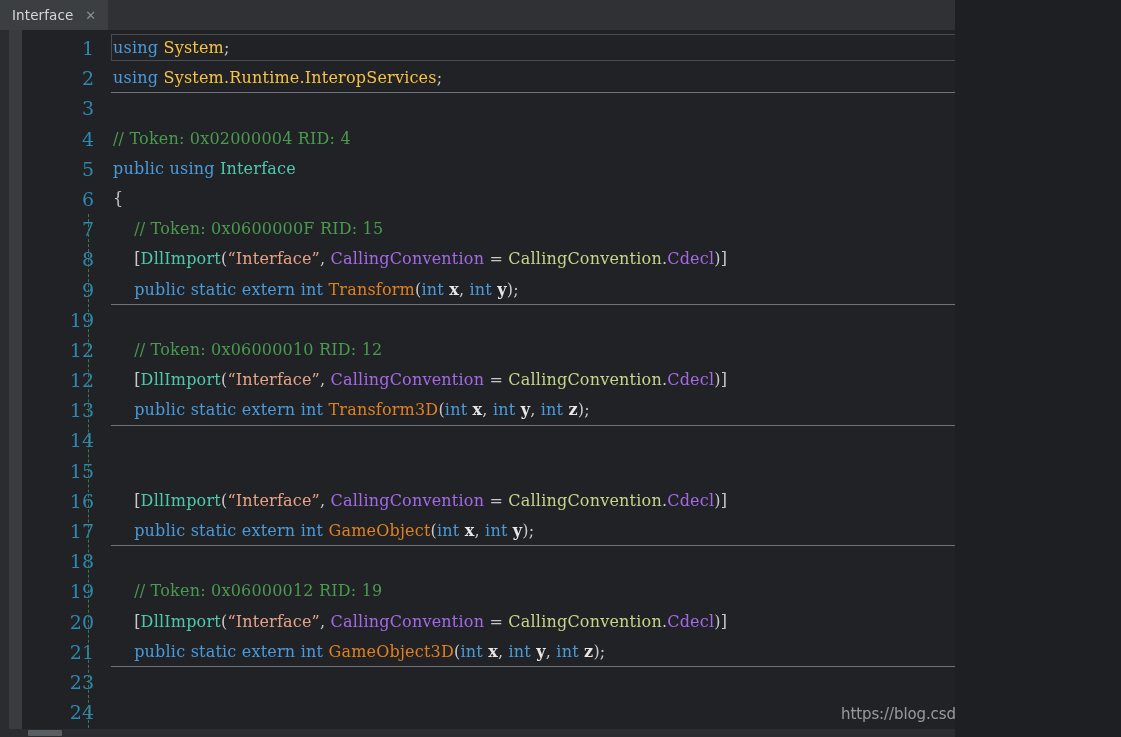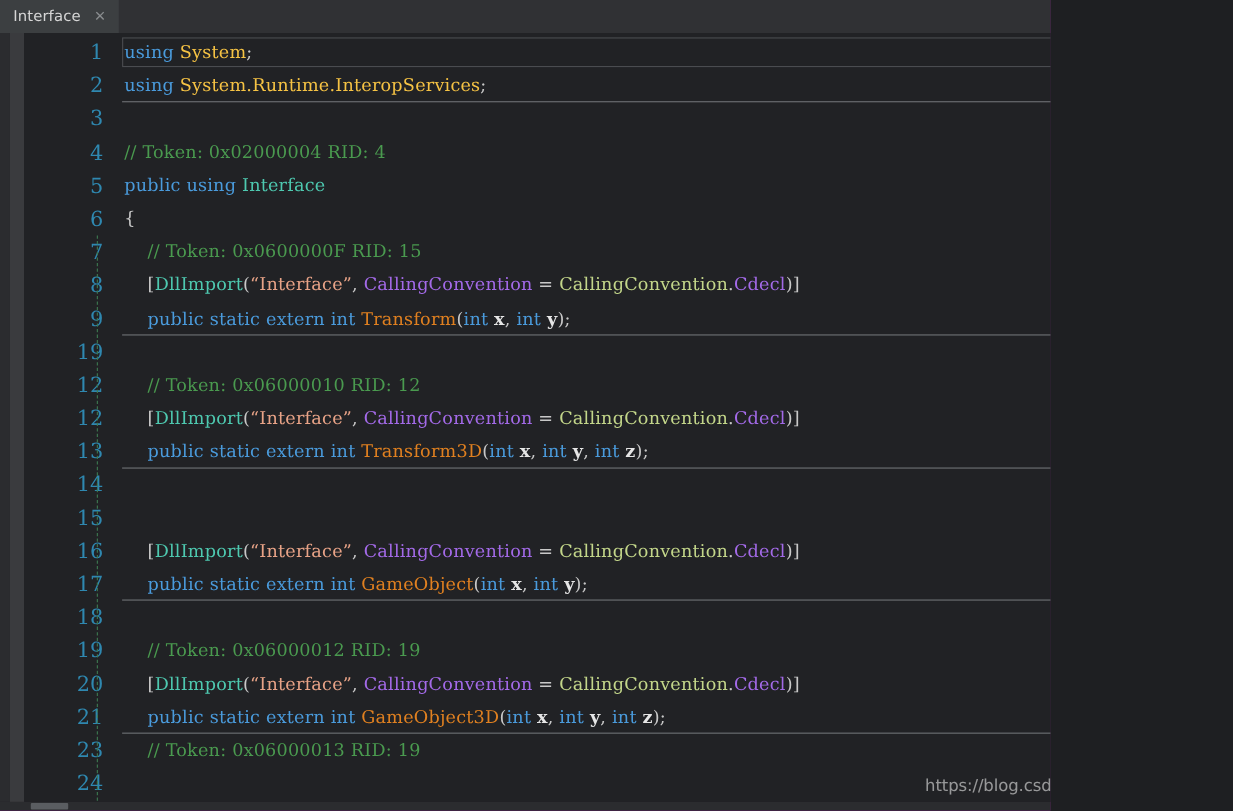--- a/index.html
+++ b/index.html
@@ -235,21 +235,21 @@
           <div class="row"><div class="lineno">12</div><div class="code"><span class="t-punct">    </span><span class="t-punct">[</span><span class="t-type">DllImport</span><span class="t-punct">(</span><span class="t-str">“Interface”</span><span class="t-punct">, </span><span class="t-attr">CallingConvention</span><span class="t-punct"> = </span><span class="t-enum">CallingConvention</span><span class="t-punct">.</span><span class="t-attr">Cdecl</span><span class="t-punct">)]</span></div></div>
           <div class="row"><div class="lineno">13</div><div class="code"><span class="t-punct">    </span><span class="t-kw">public</span><span class="t-punct"> </span><span class="t-kw">static</span><span class="t-punct"> </span><span class="t-kw">extern</span><span class="t-punct"> </span><span class="t-kw">int</span><span class="t-punct"> </span><span class="t-method">Transform3D</span><span class="t-punct">(</span><span class="t-kw">int</span><span class="t-punct"> </span><span class="t-param">x</span><span class="t-punct">, </span><span class="t-kw">int</span><span class="t-punct"> </span><span class="t-param">y</span><span class="t-punct">, </span><span class="t-kw">int</span><span class="t-punct"> </span><span class="t-param">z</span><span class="t-punct">);</span></div></div>
           <div class="row"><div class="lineno">14</div><div class="code"></div></div>
           <div class="row"><div class="lineno">15</div></div>
           <div class="row"><div class="lineno">16</div><div class="code"><span class="t-punct">    </span><span class="t-punct">[</span><span class="t-type">DllImport</span><span class="t-punct">(</span><span class="t-str">“Interface”</span><span class="t-punct">, </span><span class="t-attr">CallingConvention</span><span class="t-punct"> = </span><span class="t-enum">CallingConvention</span><span class="t-punct">.</span><span class="t-attr">Cdecl</span><span class="t-punct">)]</span></div></div>
           <div class="row"><div class="lineno">17</div><div class="code"><span class="t-punct">    </span><span class="t-kw">public</span><span class="t-punct"> </span><span class="t-kw">static</span><span class="t-punct"> </span><span class="t-kw">extern</span><span class="t-punct"> </span><span class="t-kw">int</span><span class="t-punct"> </span><span class="t-method">GameObject</span><span class="t-punct">(</span><span class="t-kw">int</span><span class="t-punct"> </span><span class="t-param">x</span><span class="t-punct">, </span><span class="t-kw">int</span><span class="t-punct"> </span><span class="t-param">y</span><span class="t-punct">);</span></div></div>
           <div class="row"><div class="lineno">18</div><div class="code"></div></div>
           <div class="row"><div class="lineno">19</div><div class="code"><span class="t-punct">    </span><span class="t-cmt">// Token: 0x06000012 RID: 19</span></div></div>
           <div class="row"><div class="lineno">20</div><div class="code"><span class="t-punct">    </span><span class="t-punct">[</span><span class="t-type">DllImport</span><span class="t-punct">(</span><span class="t-str">“Interface”</span><span class="t-punct">, </span><span class="t-attr">CallingConvention</span><span class="t-punct"> = </span><span class="t-enum">CallingConvention</span><span class="t-punct">.</span><span class="t-attr">Cdecl</span><span class="t-punct">)]</span></div></div>
           <div class="row"><div class="lineno">21</div><div class="code"><span class="t-punct">    </span><span class="t-kw">public</span><span class="t-punct"> </span><span class="t-kw">static</span><span class="t-punct"> </span><span class="t-kw">extern</span><span class="t-punct"> </span><span class="t-kw">int</span><span class="t-punct"> </span><span class="t-method">GameObject3D</span><span class="t-punct">(</span><span class="t-kw">int</span><span class="t-punct"> </span><span class="t-param">x</span><span class="t-punct">, </span><span class="t-kw">int</span><span class="t-punct"> </span><span class="t-param">y</span><span class="t-punct">, </span><span class="t-kw">int</span><span class="t-punct"> </span><span class="t-param">z</span><span class="t-punct">);</span></div></div>
-          <div class="row"><div class="lineno">23</div><div class="code"><span class="t-punct">    </span><span class="t-cmt">// Token: 0x06000013 RID: 19</span></div></div>
+          <div class="row"><div class="lineno">23</div></div>
           <div class="row"><div class="lineno">24</div><div class="code"></div></div>
         </div>
       <div id="decorations">
           <div class="line1-box" style="top: 4px;"></div>
           <div class="sep" style="top: 62.4px;"></div>
           <div class="sep" style="top: 273.8px;"></div>
           <div class="sep" style="top: 394.6px;"></div>
           <div class="sep" style="top: 515.4px;"></div>
           <div class="sep" style="top: 636.2px;"></div>
           <div class="indent-guide" style="top: 184.2px; height: 543.6px;"></div>

